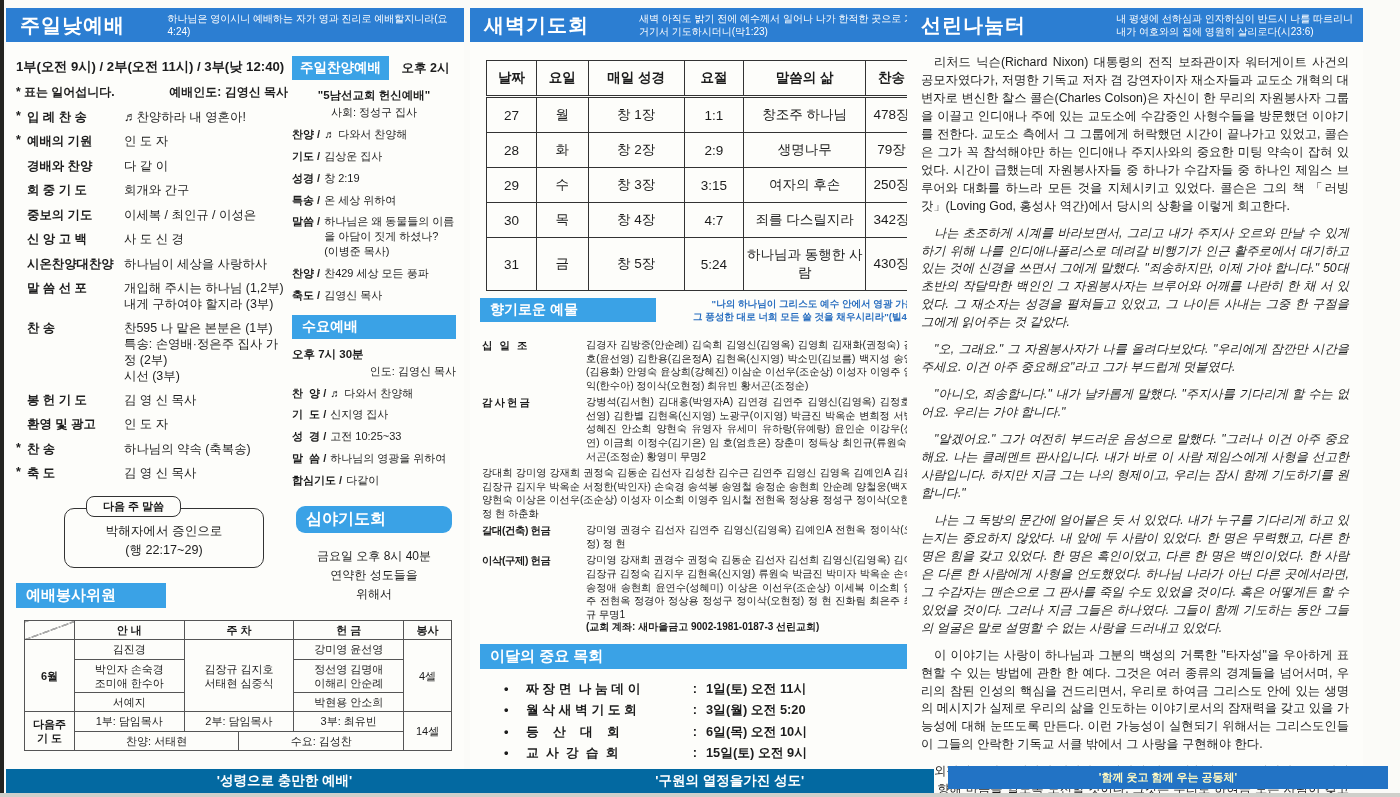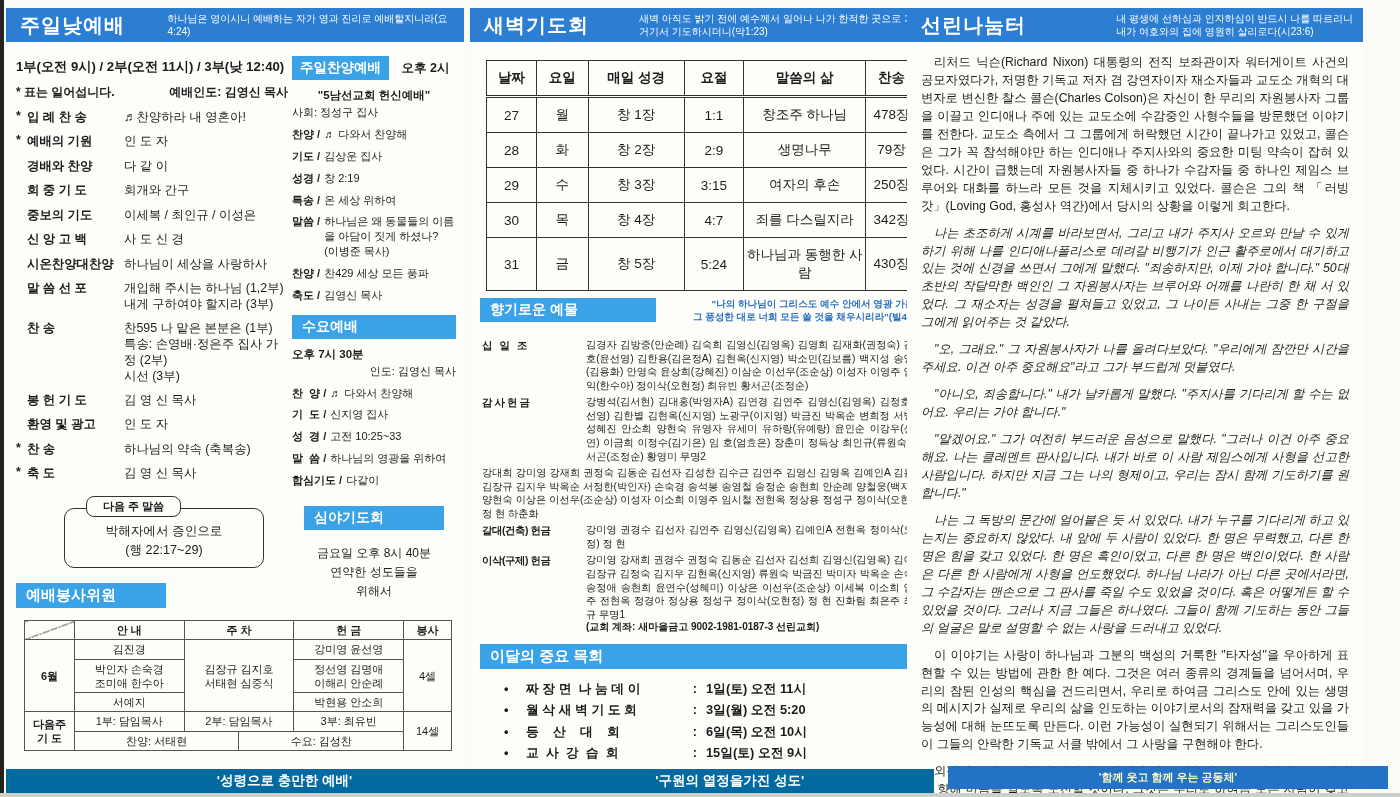--- a/index.html
+++ b/index.html
@@ -35,28 +35,28 @@
   .comm-table{position:absolute;left:18px;top:612px;width:428px;border-collapse:collapse;
               font-size:11px;text-align:center;}
   .comm-table th,.comm-table td{border:1px solid #555;padding:2px 2px;white-space:pre-line;line-height:1.3;}
   .diag{background:linear-gradient(to bottom right,#fdfdfa 48.8%,#555 48.8%,#555 51.2%,#fdfdfa 51.2%);}
 
   .sun-right{position:absolute;left:286px;top:48px;width:164px;}
   .pr-bar{display:inline-block;background:#3aa2e6;color:#fff;font-weight:bold;font-size:13.5px;
           padding:3px 8px;}
   .pr-time{font-size:12.5px;font-weight:bold;margin-left:8px;}
   .pr-dedication{text-align:center;font-size:11.5px;font-weight:bold;margin:8px 0 2px;}
-  .pr-mc{text-align:left;font-size:11px;margin-bottom:6px;}
+  .pr-mc{text-align:center;font-size:11px;margin-bottom:6px;}
   .pr-row{display:flex;font-size:11px;margin:7px 0;line-height:1.35;}
   .pr-label{font-weight:bold;flex-shrink:0;margin-right:4px;white-space:pre;}
   .pr-value{white-space:pre-line;}
   .wed-bar{margin:12px 0 8px;font-size:14px;}
   .wed-time{font-size:11.5px;font-weight:bold;}
   .wed-leader{font-size:11px;text-align:right;margin:2px 0 6px;}
-  .night-bar{margin:18px 12px 10px;font-size:14px;}
+  .night-bar{margin:18px 4px 10px;font-size:16px;border-radius:9px;}
   .night-body{font-size:12px;text-align:center;white-space:pre-line;line-height:1.6;margin-top:14px;}
 
   
   .dawn-table{position:absolute;left:16px;top:52px;width:432px;border-collapse:collapse;
               font-size:13.5px;text-align:center;}
   .dawn-table th,.dawn-table td{border:1px solid #333;padding:8px 2px;}
   .dawn-table th{border-bottom:3px double #333;font-weight:bold;}
   .off-head{position:absolute;left:10px;top:288px;width:444px;display:flex;align-items:center;}
   .off-bar{width:176px;flex-shrink:0;font-size:14px;}
   .off-verse{flex:1;color:#2a6fc0;font-size:9.6px;font-weight:bold;text-align:right;

